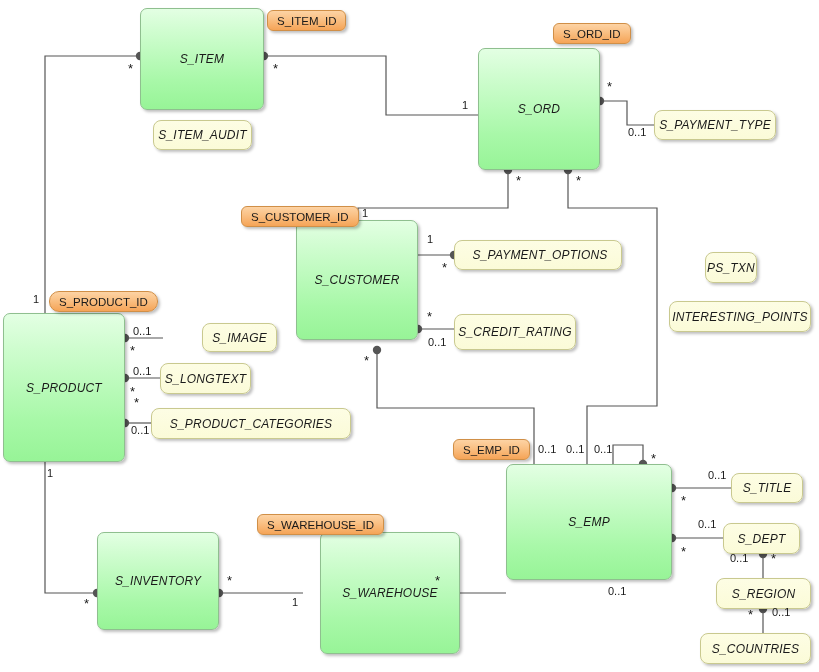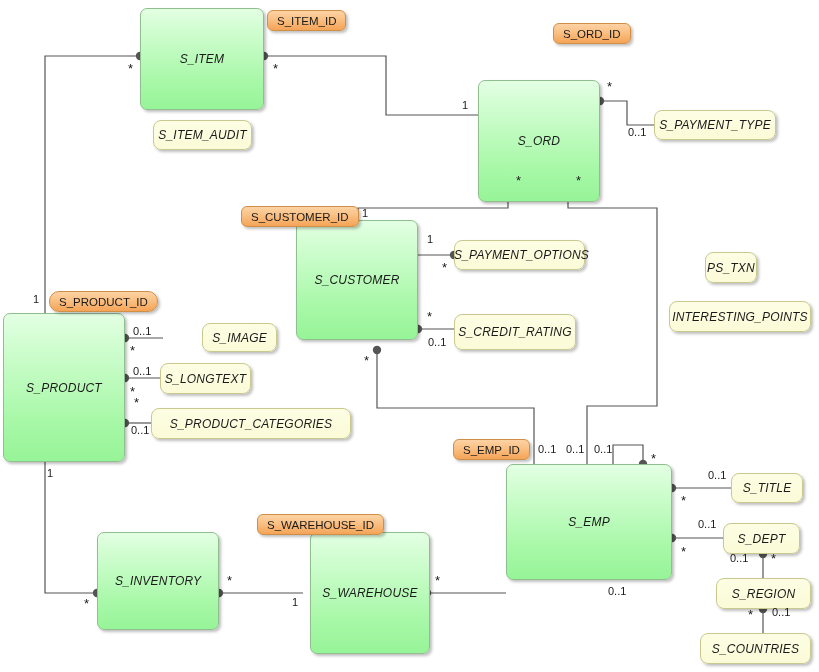--- a/index.html
+++ b/index.html
@@ -119,29 +119,29 @@
         <circle cx="427" cy="593" r="4.2" fill="#555555"></circle>
         <circle cx="643" cy="464" r="4.2" fill="#555555"></circle>
         <circle cx="672" cy="488" r="4.2" fill="#555555"></circle>
         <circle cx="672" cy="538" r="4.2" fill="#555555"></circle>
         <circle cx="763" cy="554" r="4.2" fill="#555555"></circle>
         <circle cx="763" cy="609" r="4.2" fill="#555555"></circle>
       </g>
   </svg>
   <div id="node-layer">
       <div class="node entity" style="left: 140px; top: 8px; width: 124px; height: 102px;">S_ITEM</div>
-      <div class="node entity" style="left: 478px; top: 48px; width: 122px; height: 122px; margin-top: 32px;">S_ORD</div>
+      <div class="node entity" style="left: 478px; top: 48px; width: 122px; height: 122px;">S_ORD</div>
       <div class="node entity" style="left: 296px; top: 220px; width: 122px; height: 120px;">S_CUSTOMER</div>
       <div class="node entity" style="left: 3px; top: 313px; width: 122px; height: 149px;">S_PRODUCT</div>
       <div class="node entity" style="left: 506px; top: 464px; width: 166px; height: 116px;">S_EMP</div>
       <div class="node entity" style="left: 97px; top: 532px; width: 122px; height: 98px;">S_INVENTORY</div>
-      <div class="node entity" style="left: 310px; top: 532px; width: 120px; height: 122px;">S_WAREHOUSE</div>
+      <div class="node entity" style="left: 320px; top: 532px; width: 140px; height: 122px;">S_WAREHOUSE</div>
       <div class="node small" style="left: 153px; top: 120px; width: 99px; height: 30px;">S_ITEM_AUDIT</div>
       <div class="node small" style="left: 654px; top: 110px; width: 122px; height: 30px;">S_PAYMENT_TYPE</div>
-      <div class="node small" style="left: 454px; top: 240px; width: 131px; height: 30px; padding-left: 12px;">S_PAYMENT_OPTIONS</div>
+      <div class="node small" style="left: 454px; top: 240px; width: 168px; height: 30px; padding-left: 12px;">S_PAYMENT_OPTIONS</div>
       <div class="node small" style="left: 454px; top: 314px; width: 122px; height: 36px;">S_CREDIT_RATING</div>
       <div class="node small" style="left: 705px; top: 252px; width: 52px; height: 31px;">PS_TXN</div>
       <div class="node small" style="left: 669px; top: 301px; width: 142px; height: 31px;">INTERESTING_POINTS</div>
       <div class="node small" style="left: 154px; top: 323px; width: 75px; height: 29px; margin-left: 48px;">S_IMAGE</div>
       <div class="node small" style="left: 160px; top: 363px; width: 91px; height: 31px;">S_LONGTEXT</div>
       <div class="node small" style="left: 151px; top: 408px; width: 200px; height: 31px;">S_PRODUCT_CATEGORIES</div>
       <div class="node small" style="left: 731px; top: 473px; width: 72px; height: 30px; text-align: center;">S_TITLE</div>
       <div class="node small" style="left: 723px; top: 523px; width: 77px; height: 31px;">S_DEPT</div>
       <div class="node small" style="left: 716px; top: 578px; width: 95px; height: 31px;">S_REGION</div>
       <div class="node small" style="left: 700px; top: 633px; width: 111px; height: 31px;">S_COUNTRIES</div>

